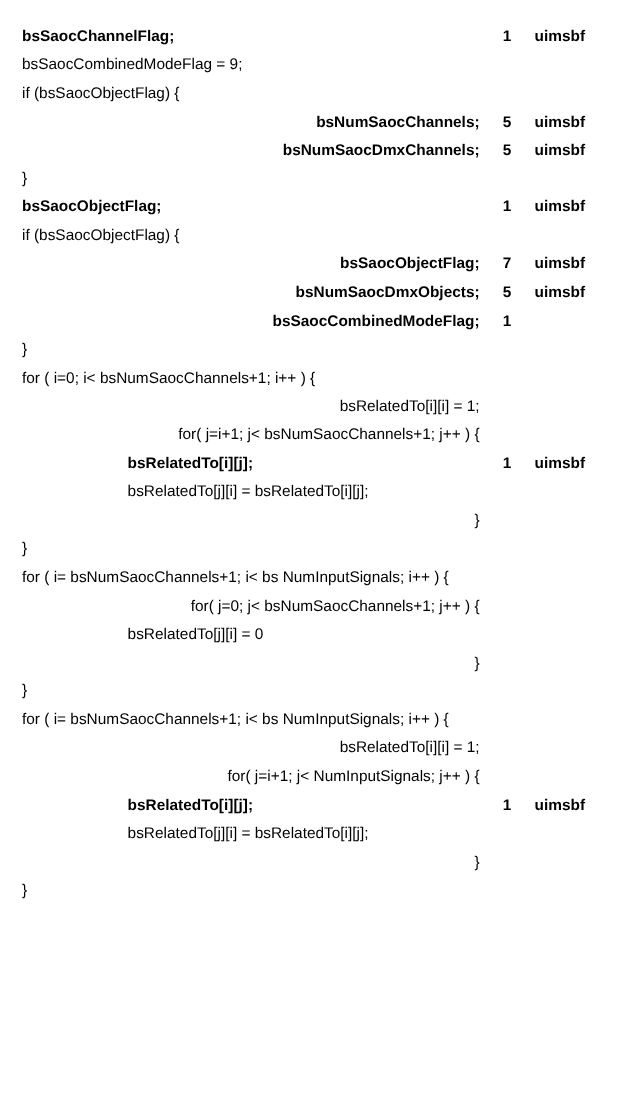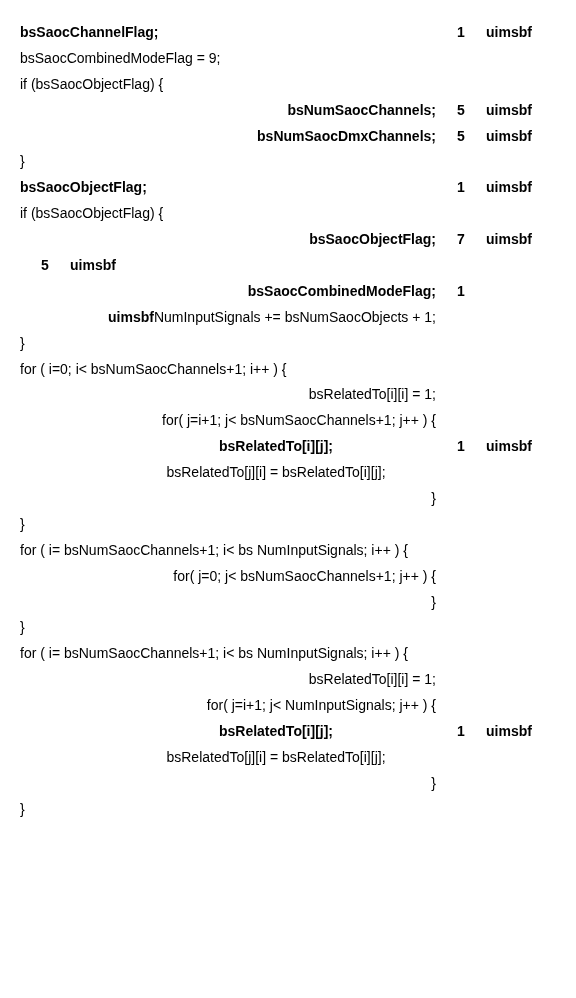--- a/index.html
+++ b/index.html
@@ -27,21 +27,21 @@
     text-align: center;
     font-weight: bold;
   }
   .col-mnem {
     flex: 0 0 70px;
     text-align: left;
     font-weight: bold;
   }
   .b { font-weight: bold; }
   .ind1 { padding-left: 48px; text-align: right; }
-  .ind2 { padding-left: 96px; text-align: center; }
+  .ind2 { padding-left: 96px; }
 </style>
 </head>
 <body>
 
 <div id="listing">
     <div class="row">
       <div class="text ind0"><span class="b">bsSaocChannelFlag;</span></div>
       <div class="col-bits">1</div>
       <div class="col-mnem">uimsbf</div>
     </div>
@@ -79,34 +79,30 @@
       <div class="text ind0"><span>if (bsSaocObjectFlag) {</span></div>
       <div class="col-bits"></div>
       <div class="col-mnem"></div>
     </div>
     <div class="row">
       <div class="text ind1"><span class="b">bsSaocObjectFlag;</span></div>
       <div class="col-bits">7</div>
       <div class="col-mnem">uimsbf</div>
     </div>
     <div class="row">
+      <div class="text ind1"><span class="b">bsNumSaocDmxObjects;</span></div>
       <div class="col-bits">5</div>
       <div class="col-mnem">uimsbf</div>
     </div>
     <div class="row">
       <div class="text ind1"><span class="b">bsSaocCombinedModeFlag;</span></div>
       <div class="col-bits">1</div>
       <div class="col-mnem"></div>
     </div>
     <div class="row">
-      <div class="text ind1"><span class="b">uimsbf</span><span>NumInputSignals += bsNumSaocObjects + 1;</span></div>
-      <div class="col-bits"></div>
-      <div class="col-mnem"></div>
-    </div>
-    <div class="row">
       <div class="text ind0"><span>}</span></div>
       <div class="col-bits"></div>
       <div class="col-mnem"></div>
     </div>
     <div class="row">
       <div class="text ind0"><span>for ( i=0; i&lt; bsNumSaocChannels+1; i++ ) {</span></div>
       <div class="col-bits"></div>
       <div class="col-mnem"></div>
     </div>
     <div class="row">
@@ -139,20 +135,25 @@
       <div class="col-bits"></div>
       <div class="col-mnem"></div>
     </div>
     <div class="row">
       <div class="text ind0"><span>for ( i= bsNumSaocChannels+1; i&lt; bs NumInputSignals; i++ ) {</span></div>
       <div class="col-bits"></div>
       <div class="col-mnem"></div>
     </div>
     <div class="row">
       <div class="text ind1"><span>for( j=0; j&lt; bsNumSaocChannels+1; j++ ) {</span></div>
+      <div class="col-bits"></div>
+      <div class="col-mnem"></div>
+    </div>
+    <div class="row">
+      <div class="text ind2"><span>bsRelatedTo[j][i] = 0</span></div>
       <div class="col-bits"></div>
       <div class="col-mnem"></div>
     </div>
     <div class="row">
       <div class="text ind1"><span>}</span></div>
       <div class="col-bits"></div>
       <div class="col-mnem"></div>
     </div>
     <div class="row">
       <div class="text ind0"><span>}</span></div>

